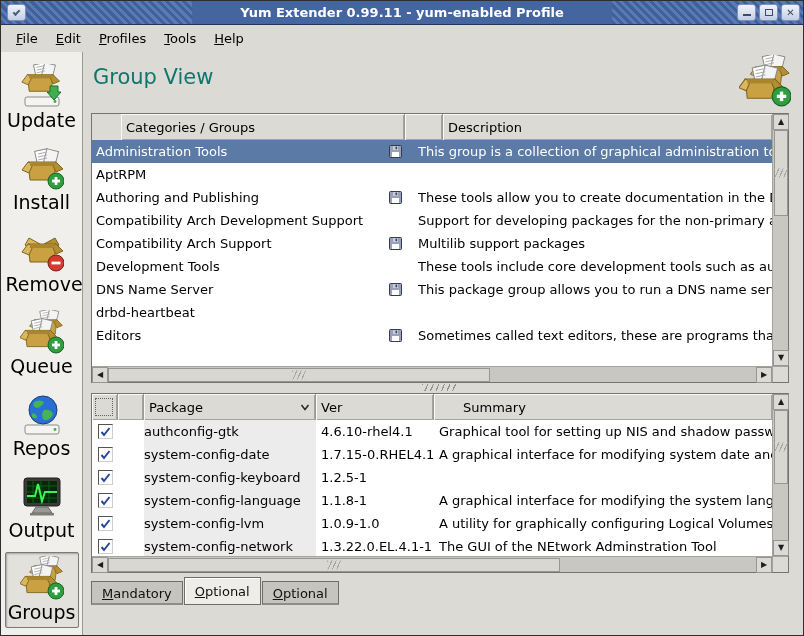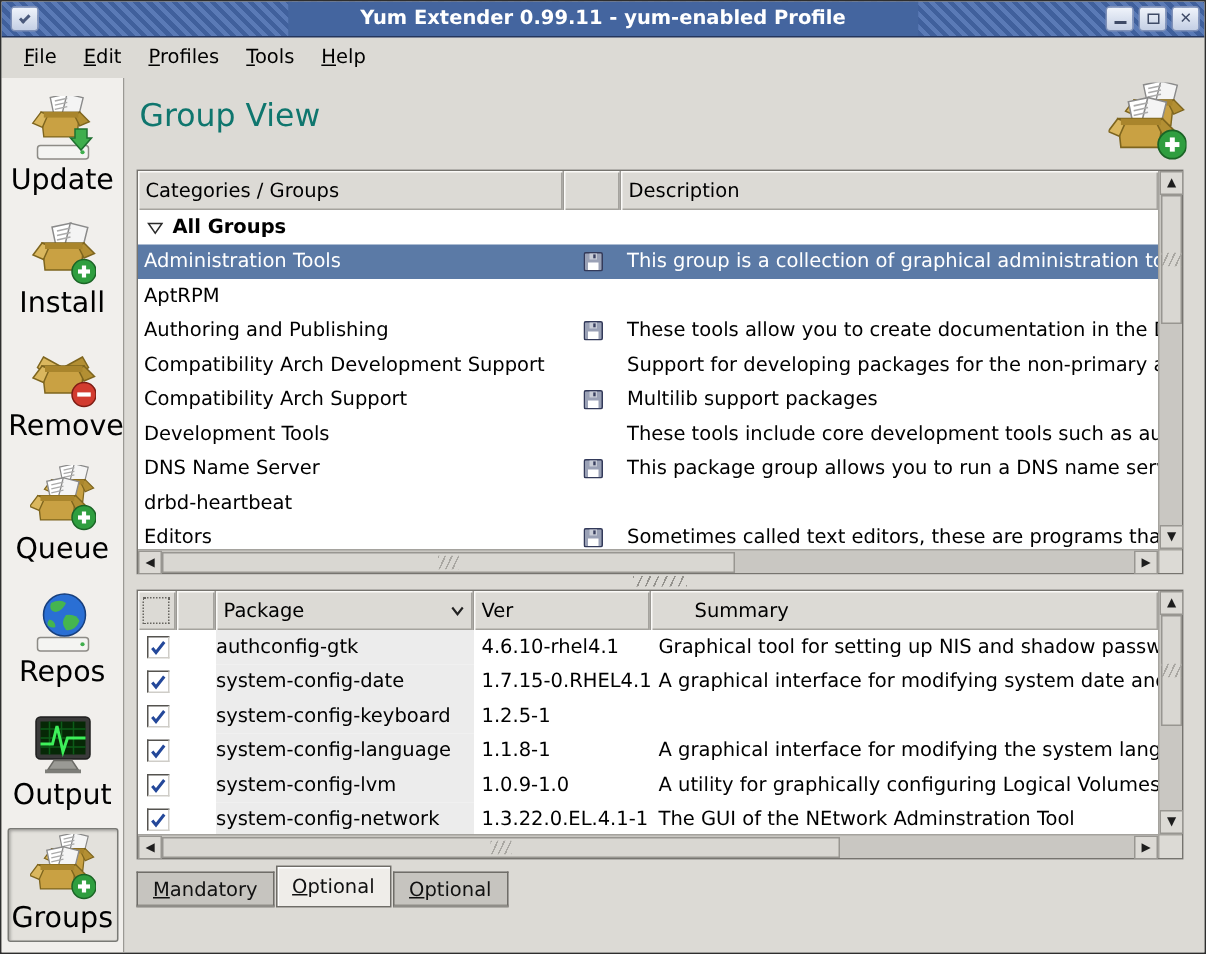--- a/index.html
+++ b/index.html
@@ -284,37 +284,27 @@
             <use href="#openbox"></use>
           </g>
         <g transform="translate(-2,6) scale(0.9)">
             <use href="#papers"></use>
             <use href="#openbox"></use>
           </g>
         <use href="#greenplus"></use>
       </svg>
 
       <div class="tframe" style="left:8px;top:61px;width:698px;height:270px;">
-        <div class="thead" style="margin-right:16px;">
+        <div class="thead" style="margin-right:16px;padding-left:29px;">
           <div class="hcell" style="width:284px;flex:0 0 284px;">Categories / Groups</div>
           <div class="hcell" style="width:38px;flex:0 0 38px;"></div>
           <div class="hcell" style="flex:1;border-right:none;">Description</div>
         </div>
         <div class="rows" style="top:26px;right:16px;bottom:16px;">
 
-          <div class="trow">
-            <div class="g-name">
-              <svg class="expander" width="11" height="10" viewBox="0 0 11 10">
-                <polygon points="1,2 10,2 5.5,8.5" fill="#fdfdfd" stroke="#2b2b2b"></polygon>
-              </svg>
-              <span class="bold">All Groups</span>
-            </div>
-            <div class="g-ico"></div>
-              <div class="g-desc"></div>
-          </div>
 
           <div class="trow sel">
             <div class="g-name indent">
                 <span>Administration Tools</span>
               </div>
             <div class="g-ico">
                 <svg width="13" height="13" viewBox="0 0 13 13">
                   <use href="#floppy-g"></use>
                 </svg>
               </div>

